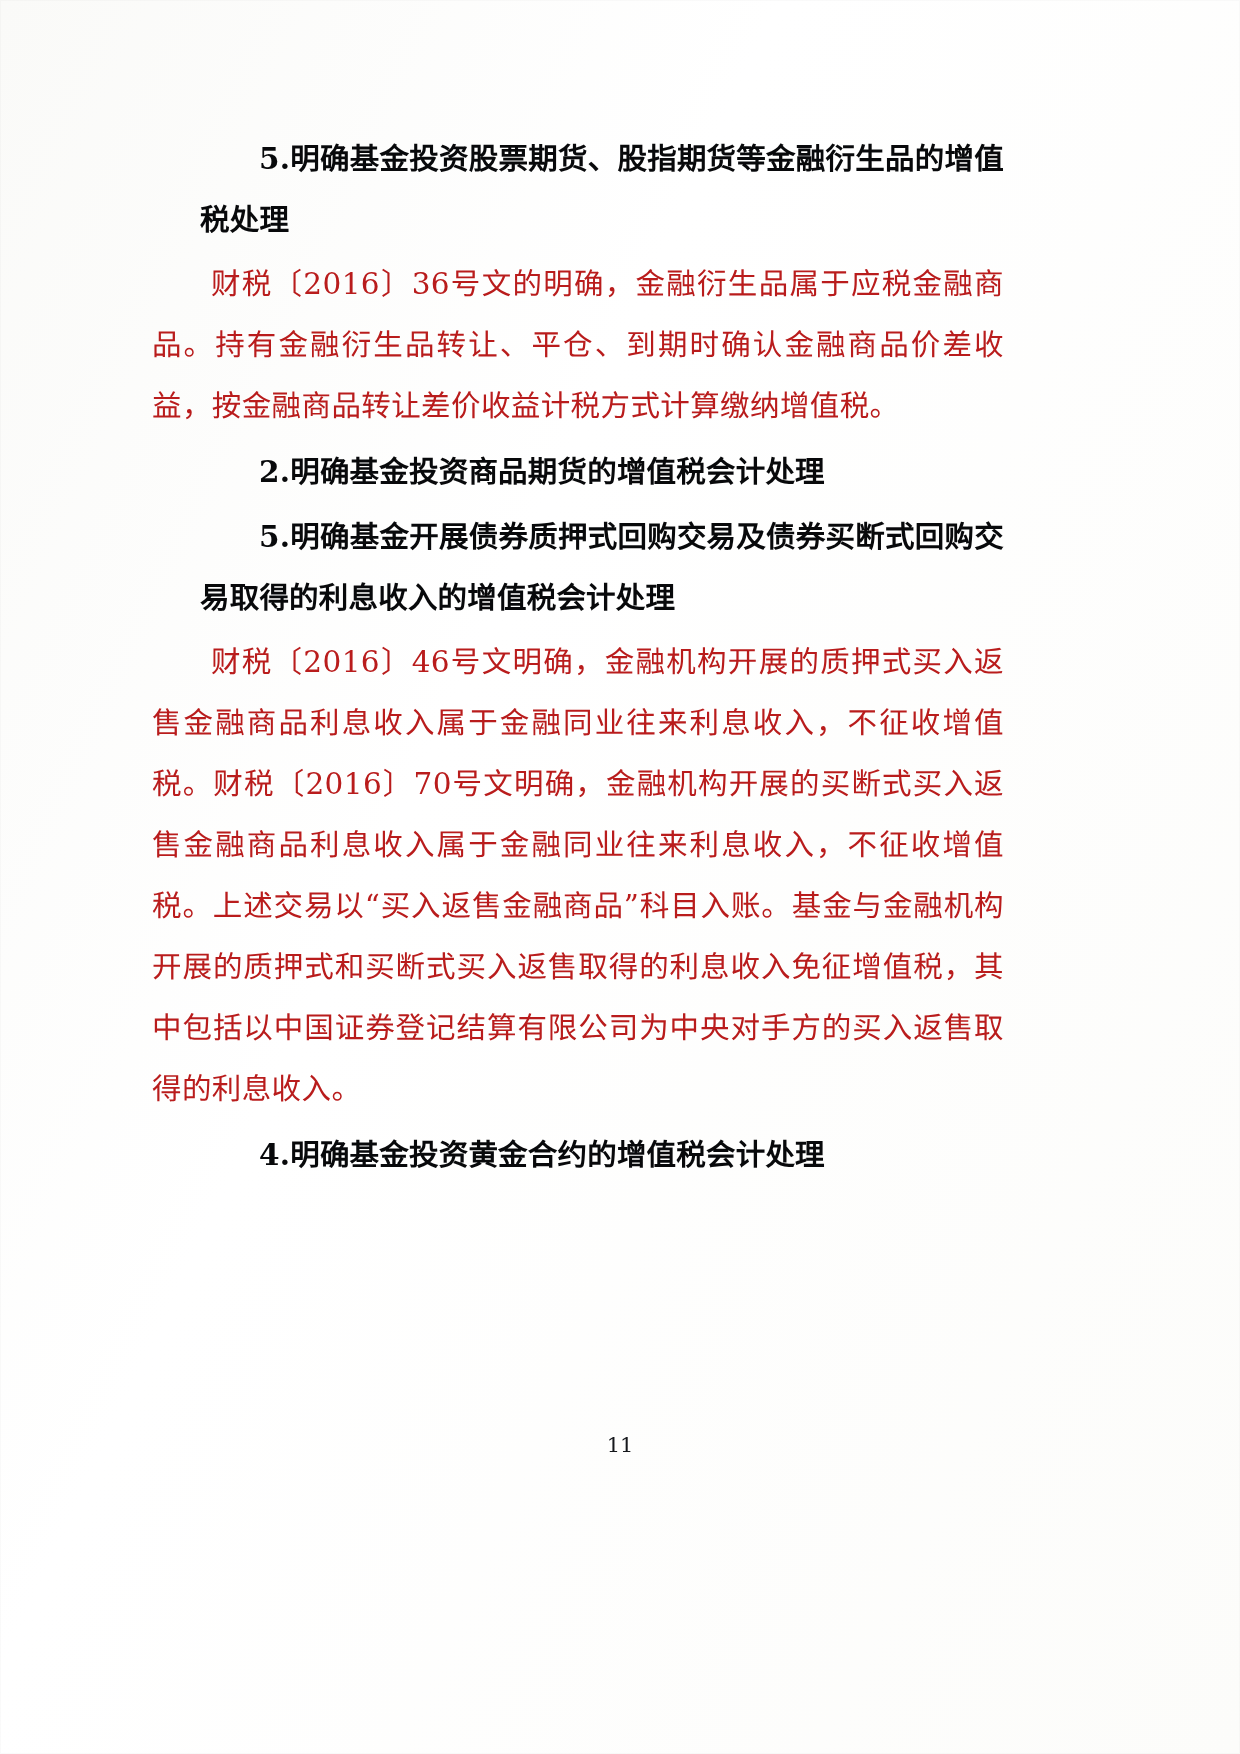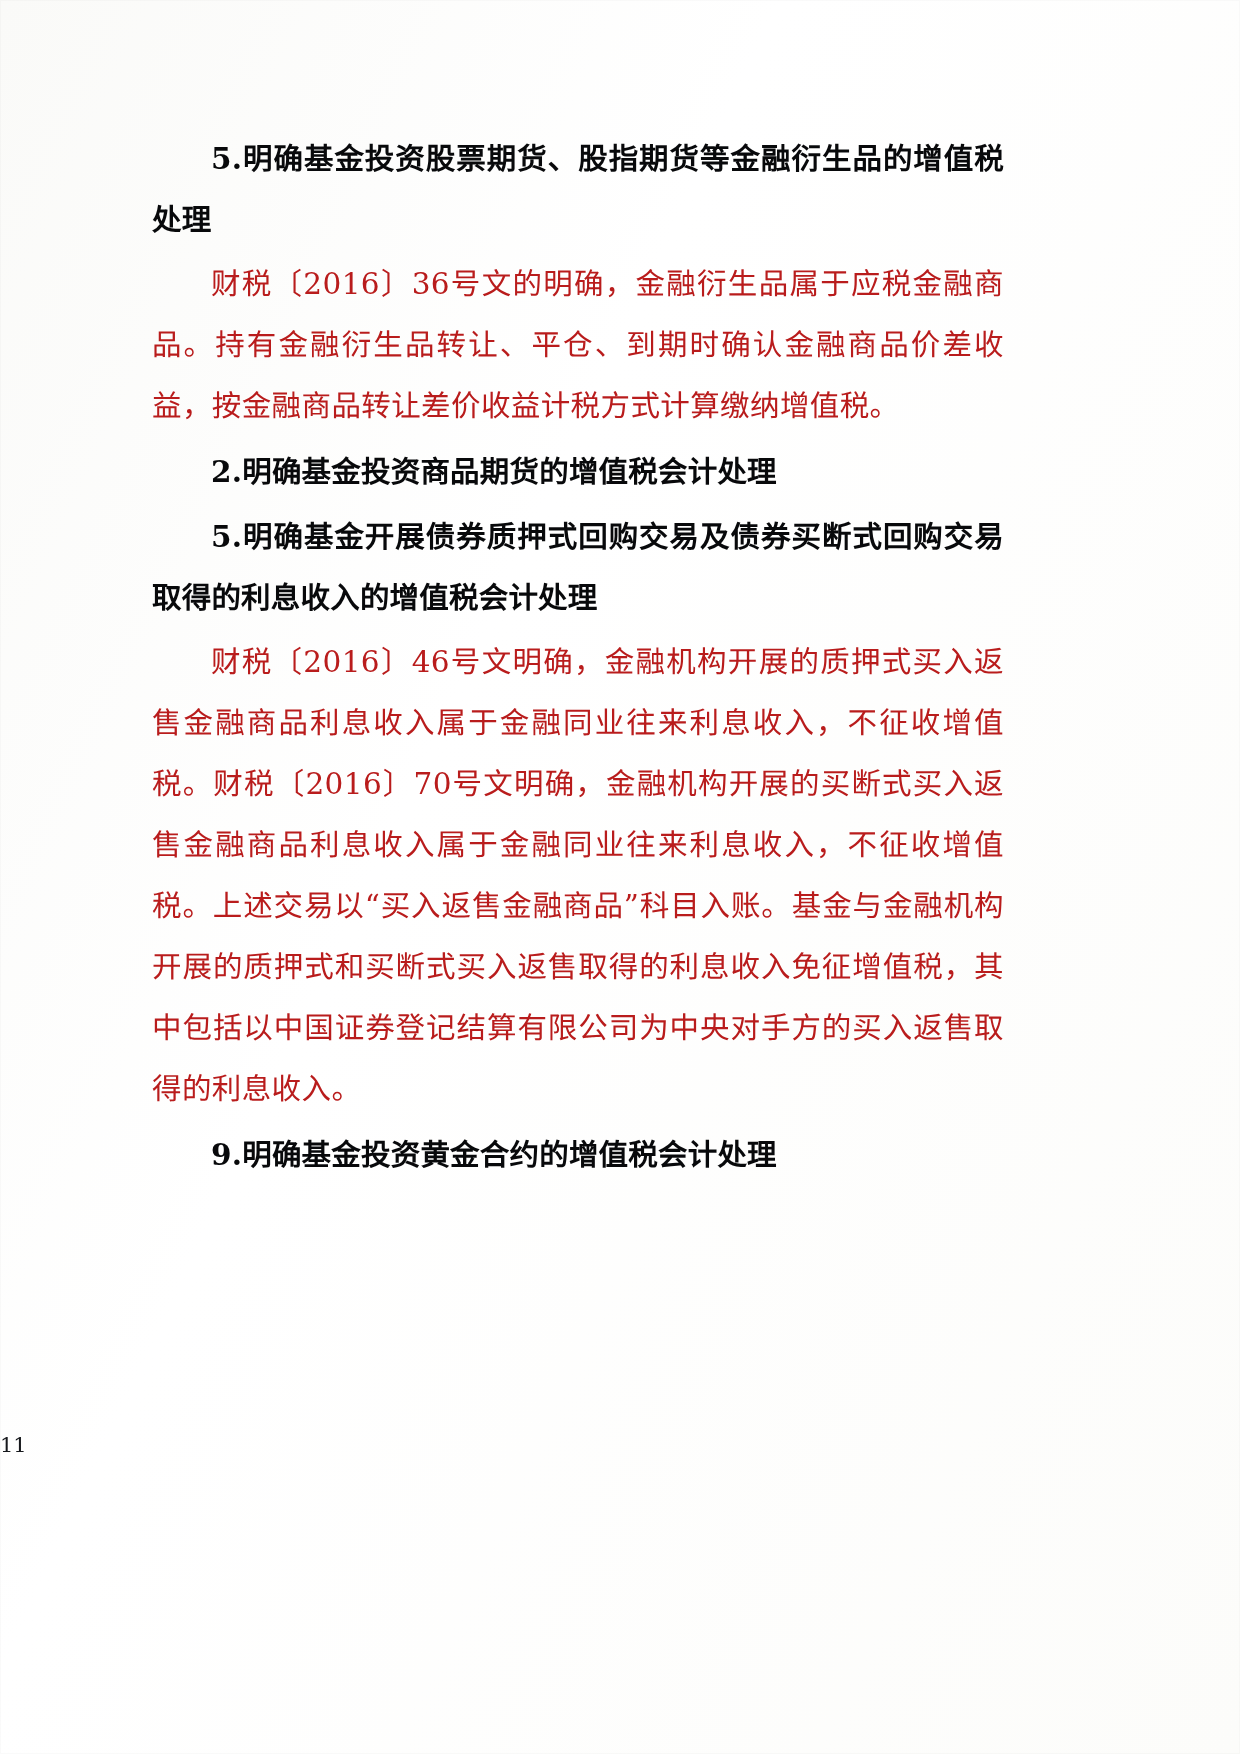--- a/index.html
+++ b/index.html
@@ -56,27 +56,29 @@
     letter-spacing: 0.2px;
     color: #08090b;
   }
 
   .para.indent {
     text-indent: 2em;
   }
 
   .para.heading.indent {
     text-indent: 2em;
+    margin-left: 48px;
   }
 
   .page-number {
     position: absolute;
     left: 0;
     right: 0;
     top: 1432px;
+    text-align: center;
     font-size: 21px;
     line-height: 26px;
     color: #16181c;
     font-family: "DejaVu Serif", "Liberation Serif", serif;
   }
 
   
   .page-edge {
     position: absolute;
     inset: 0;
@@ -95,20 +97,20 @@
 
     <p class="para indent">财税〔2016〕36号文的明确，金融衍生品属于应税金融商品。持有金融衍生品转让、平仓、到期时确认金融商品价差收益，按金融商品转让差价收益计税方式计算缴纳增值税。</p>
 
     <p class="para heading indent">2.明确基金投资商品期货的增值税会计处理</p>
 
 
     <p class="para heading indent">5.明确基金开展债券质押式回购交易及债券买断式回购交易取得的利息收入的增值税会计处理</p>
 
     <p class="para indent">财税〔2016〕46号文明确，金融机构开展的质押式买入返售金融商品利息收入属于金融同业往来利息收入，不征收增值税。财税〔2016〕70号文明确，金融机构开展的买断式买入返售金融商品利息收入属于金融同业往来利息收入，不征收增值税。上述交易以“买入返售金融商品”科目入账。基金与金融机构开展的质押式和买断式买入返售取得的利息收入免征增值税，其中包括以中国证券登记结算有限公司为中央对手方的买入返售取得的利息收入。</p>
 
-    <p class="para heading indent">9.明确基金投资黄金合约的增值税会计处理</p>
+    <p class="para heading indent">4.明确基金投资黄金合约的增值税会计处理</p>
 
   </div>
 
   <div class="page-number">11</div>
 
   <div class="page-edge"></div>
 </div>
 
 </body></html>

